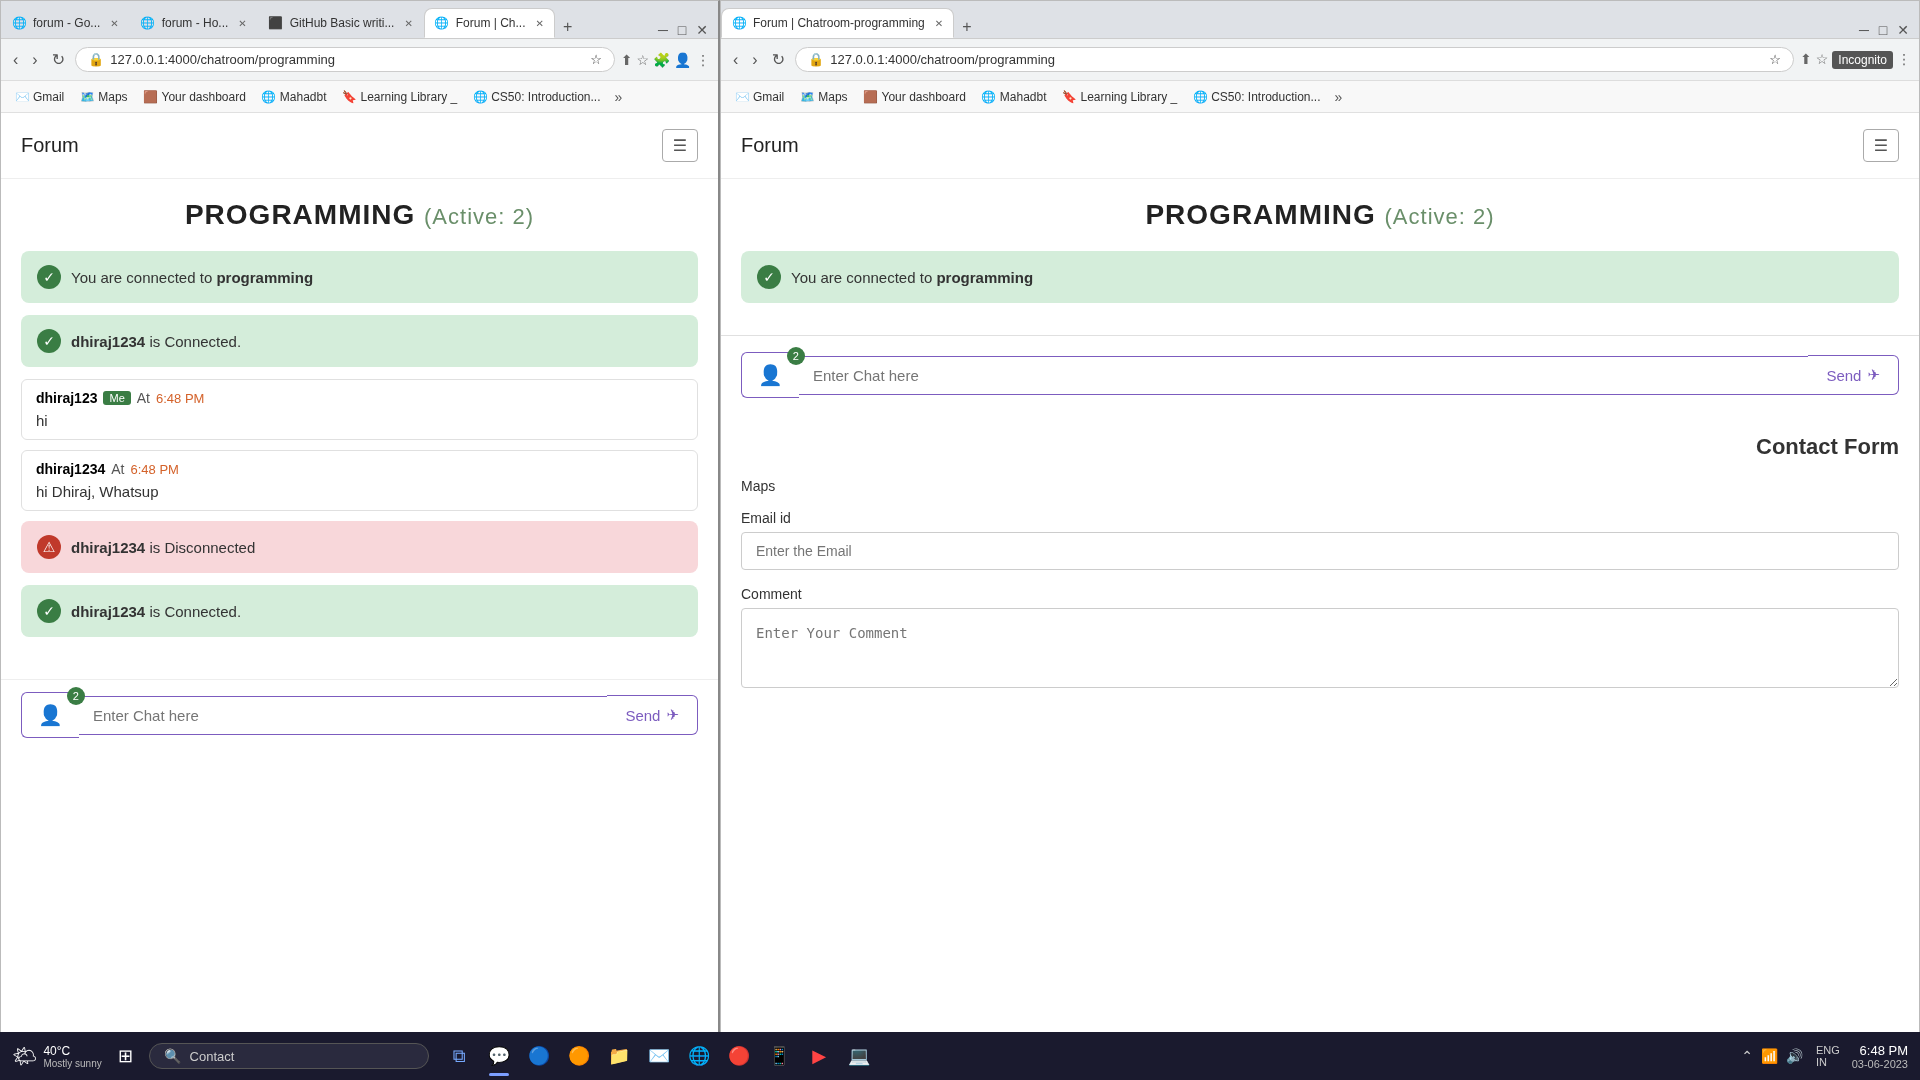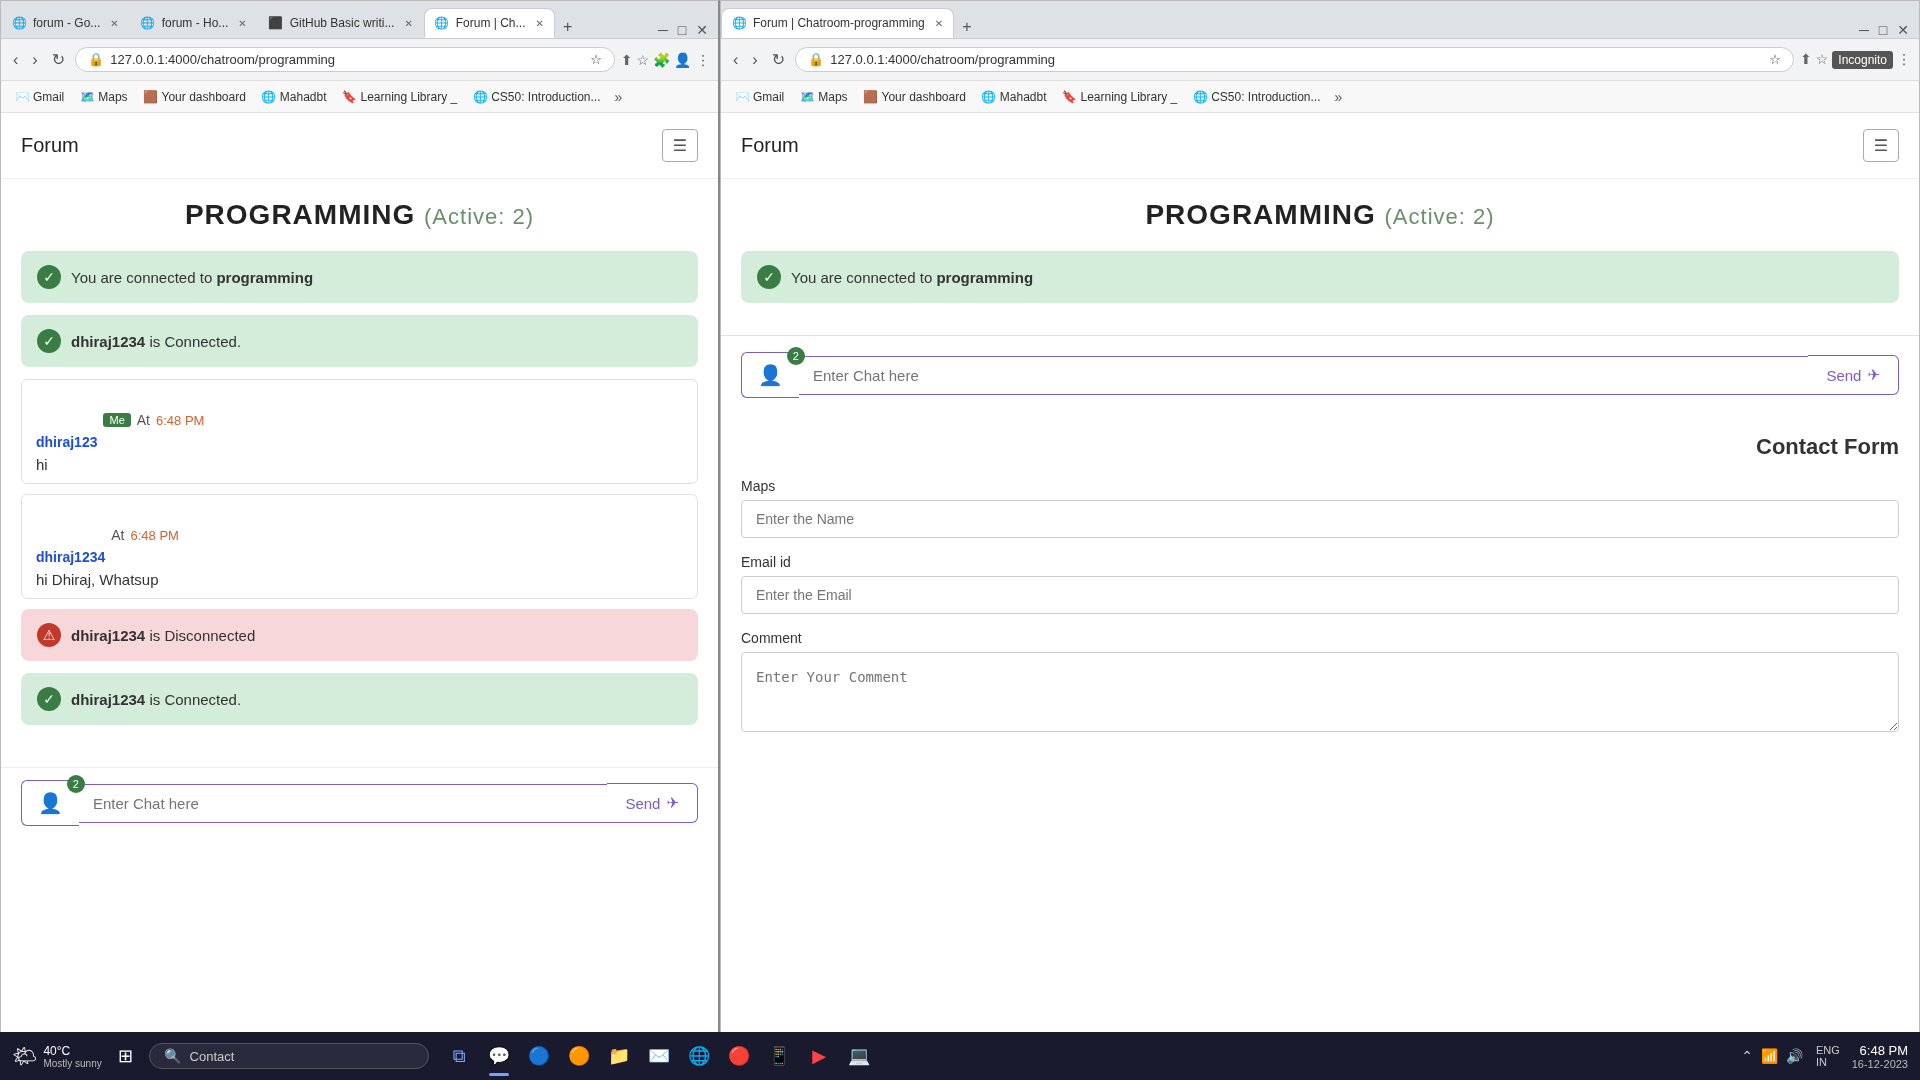--- a/index.html
+++ b/index.html
@@ -214,21 +214,21 @@
       margin-bottom: 10px;
     }
     .message-header {
       font-size: 14px;
       color: #555;
       margin-bottom: 6px;
       display: flex;
       align-items: center;
       gap: 6px;
     }
-    .message-author { font-weight: 600; color: #1d4ed8; margin-top: 44px; }
+    .message-author { font-weight: 600; color: #000000; }
     .me-badge {
       background: #3a7d44;
       color: #fff;
       font-size: 11px;
       padding: 1px 6px;
       border-radius: 3px;
     }
     .message-time { color: #d4622a; font-size: 13px; }
     .message-body {
       font-size: 15px;
@@ -660,21 +660,20 @@
               <span>✈</span>
             </button>
           </div>
         </div>
 
         <div class="contact-form">
           <h2>Contact Form</h2>
 
           <div class="form-group">
             <label class="form-label">Maps</label>
-            <input type="text" class="form-input" placeholder="Enter the Name" style="">
           </div>
 
           <div class="form-group">
             <label class="form-label">Email id</label>
             <input type="text" class="form-input" placeholder="Enter the Email" style="">
           </div>
 
           <div class="form-group">
             <label class="form-label">Comment</label>
             <textarea class="form-textarea" placeholder="Enter Your Comment" style=""></textarea>
@@ -717,17 +716,17 @@
 
     <div class="taskbar-right">
       <div class="system-icons">
         <span class="sys-icon">⌃</span>
         <span class="sys-icon">📶</span>
         <span class="sys-icon">🔊</span>
       </div>
       <div class="lang-badge">ENG<br>IN</div>
       <div class="clock">
         <div class="clock-time">6:48 PM</div>
-        <div class="clock-date">16-12-2023</div>
+        <div class="clock-date">03-06-2023</div>
       </div>
     </div>
   </div>
 </div>
 
 </body></html>

